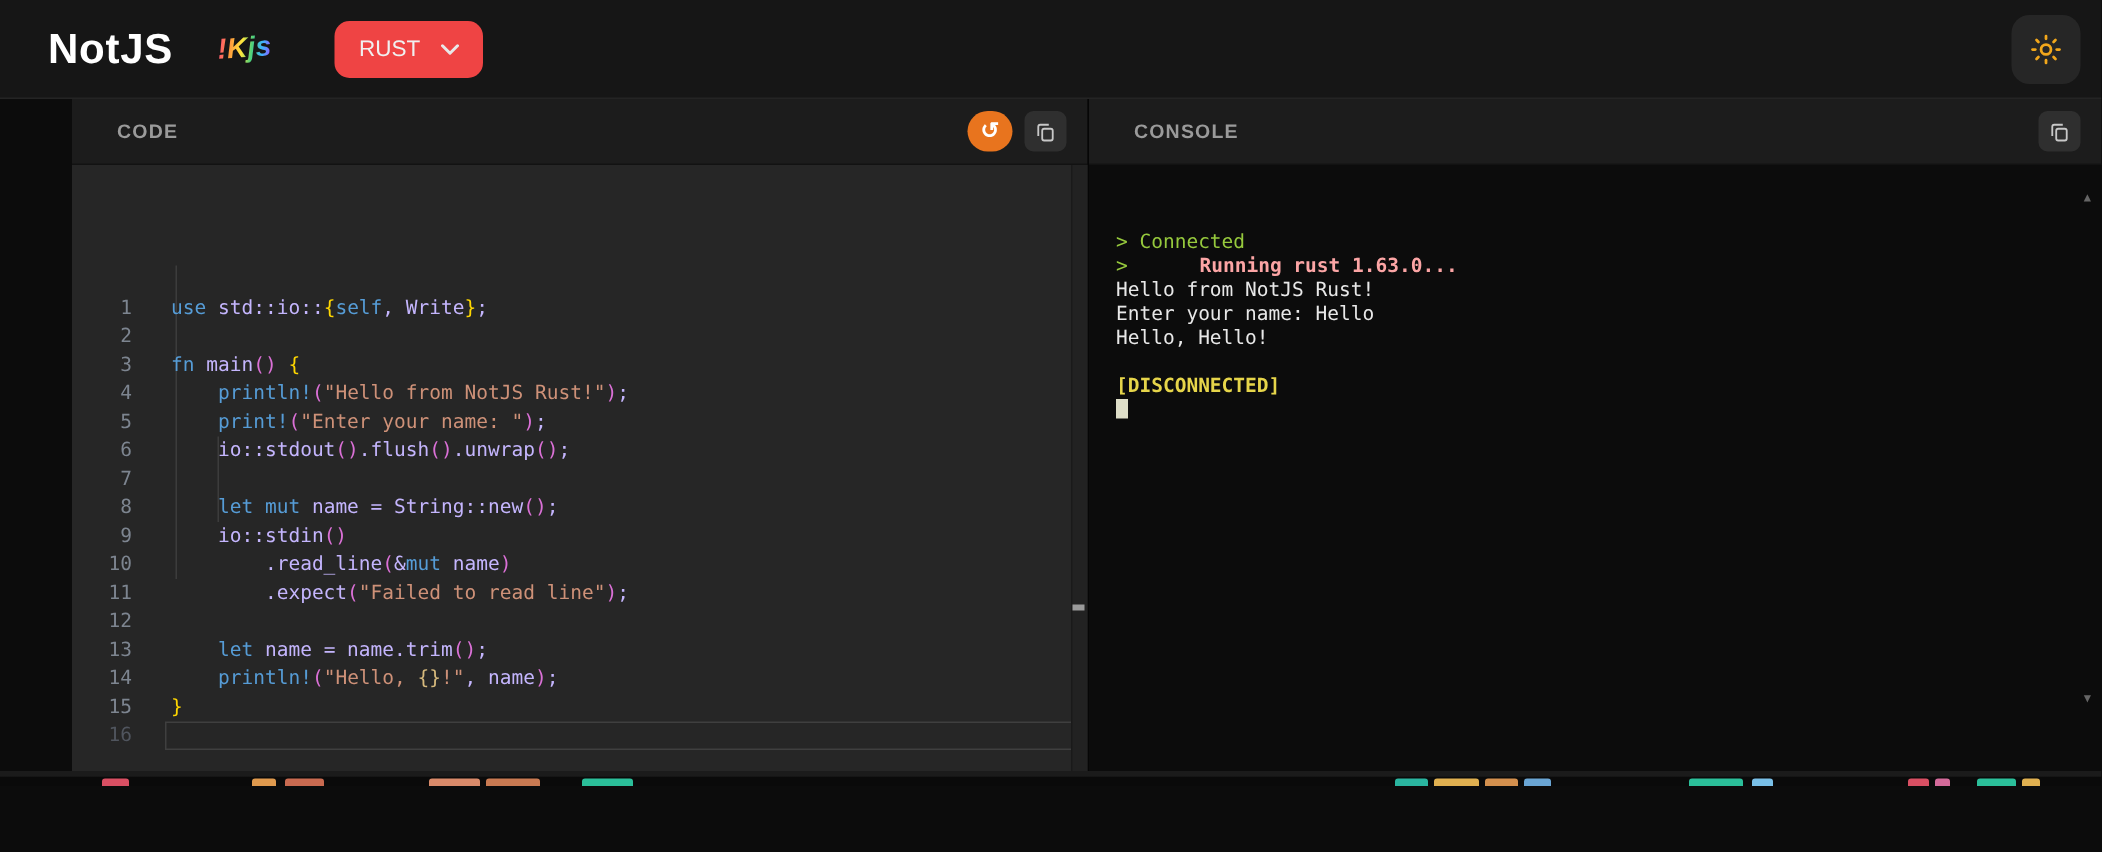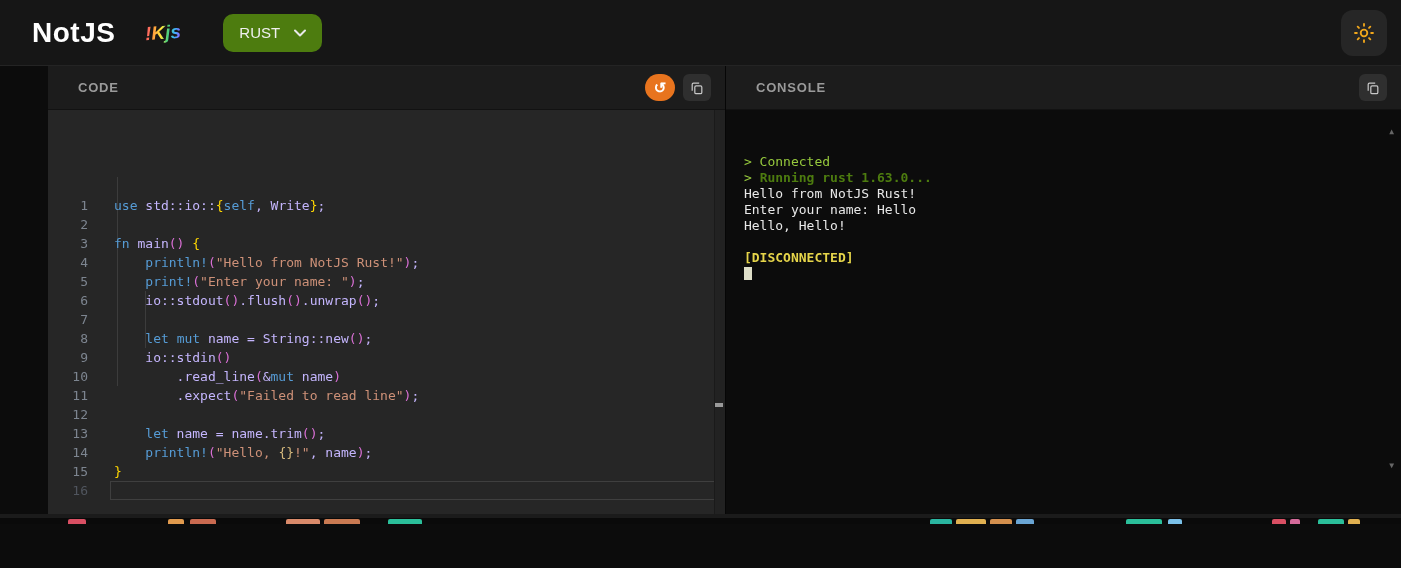--- a/index.html
+++ b/index.html
@@ -8,21 +8,21 @@
 
   
   .topbar { height:66px; background:#161616; display:flex; align-items:center;
             padding:0 14px 0 32px; border-bottom:1px solid #242424; }
   .app-title { color:#ffffff; font-size:28px; font-weight:bold; letter-spacing:.5px; }
   .kjs-logo { margin-left:30px; font-size:19px; font-weight:bold; font-style:italic;
               background:linear-gradient(100deg,#ff3d7f 0%,#ff9a3d 25%,#ffe83d 45%,#4dd17a 62%,#3db2ff 80%,#b03dff 100%);
               -webkit-background-clip:text; background-clip:text; color:transparent;
               transform:rotate(-4deg); }
   .dropdown { display:flex; align-items:center; gap:14px; height:38px; padding:0 16px;
-              background:#4d7c0f; border:none; border-radius:10px; color:#f0f0f0;
+              background:#ef4444; border:none; border-radius:10px; color:#f0f0f0;
               font-size:15px; font-family:"Liberation Sans",sans-serif; cursor:pointer; }
   .dd-lang { margin-left:42px; }
   .dd-ver  { margin-left:28px; }
   .theme-btn { margin-left:auto; width:46px; height:46px; border:none; border-radius:12px;
                background:#262626; display:flex; align-items:center; justify-content:center;
                cursor:pointer; }
 
   
   .main { display:flex; height:448px;padding-left:48px; }
   .panel { height:100%; display:flex; flex-direction:column; }
@@ -56,21 +56,21 @@
   .editor-scroll-track { position:absolute; top:0; right:0; width:11px; height:100%;
         background:#222222; border-left:1px solid #1a1a1a; }
   .editor-scroll-thumb { position:absolute; top:293px; right:2px; width:8px; height:4px;
         background:#9a9a9a; }
 
   
   .console { position:relative; flex:1; background:#0c0c0c; padding:12px 18px;
              font-family:"DejaVu Sans Mono", monospace; font-size:13px; line-height:16px;
              white-space:pre; overflow:hidden; }
   .cs-green  { color:#96c93d; font-weight:normal; }
-  .cs-cyan   { color:#4d7c0f; font-weight:bold; }
+  .cs-cyan   { color:#fca5a5; font-weight:bold;margin-left:40px; }
   .cs-yellow { color:#e6d54a; font-weight:bold; }
   .cs-plain  { color:#e8e8e8; }
   .console-line { height:16px; }
   .cursor { display:inline-block; width:8px; height:13px; background:#dedec8;
             vertical-align:-2px; }
   .scroll-arrow { position:absolute; right:7px; color:#666666; font-size:8px;
                   cursor:pointer; user-select:none; }
   .scroll-up { top:14px; } .scroll-down { bottom:40px; }
 
   

